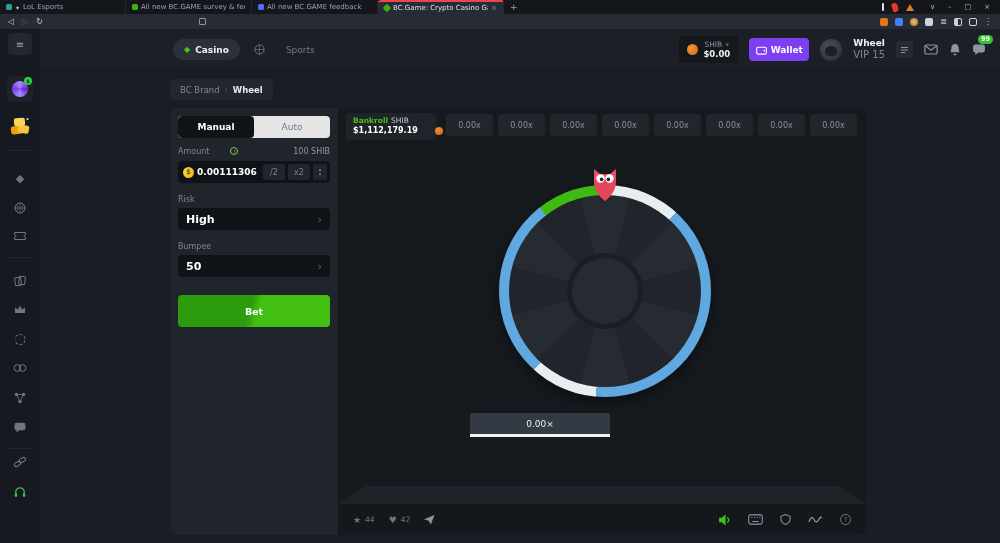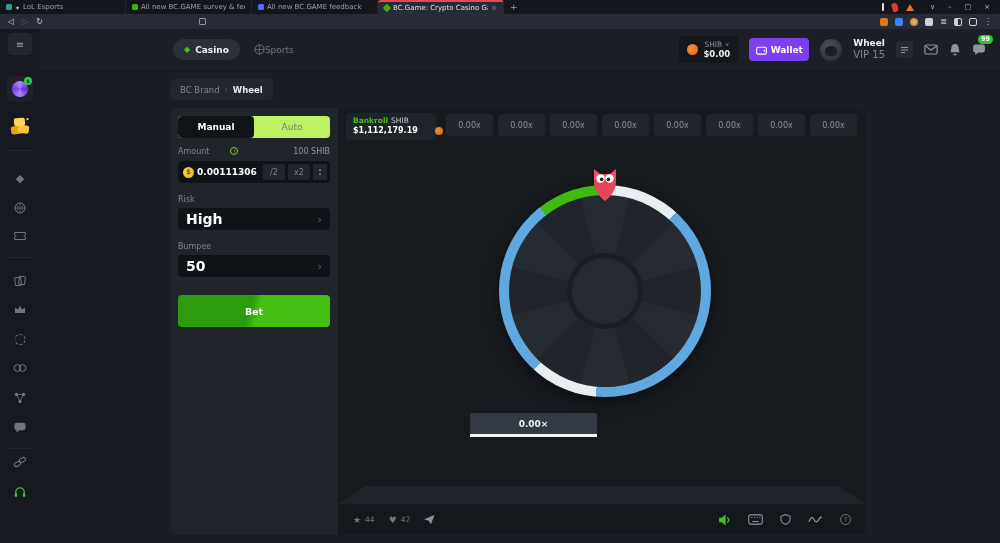--- a/index.html
+++ b/index.html
@@ -39,21 +39,21 @@
   .swirl { width:16px; height:16px; border-radius:50%; background:conic-gradient(#a78bfa,#6d28d9,#a78bfa,#7c3aed,#a78bfa); }
   .swirl-badge { position:absolute; right:1px; top:1px; width:8px; height:8px; border-radius:50%; background:#2fcf43; color:#08340f; font-size:5px; font-weight:bold; display:flex; align-items:center; justify-content:center; }
   .sb-gold { top:85px; width:26px; height:24px; }
   .sb-div { position:absolute; left:8px; width:24px; height:1px; background:#24272e; }
   .dashed-circle { width:11px; height:11px; border:1.4px dashed #6e7682; border-radius:50%; }
 
   
   .siteheader { position:absolute; left:40px; top:29px; right:0; height:42px; background:#1c2026; border-bottom:1px solid #14161a; display:flex; align-items:center; padding-left:133px; }
   .pill { display:flex; align-items:center; gap:5px; height:21px; padding:0 11px; border-radius:12px; background:#2b3039; color:#eef1f5; font-size:9px; font-weight:bold; }
   .pill .dia { color:#45c117; font-size:8px; }
-  .sports { display:flex; align-items:center; gap:0; margin-left:14px; color:#707987; font-size:9px; }
+  .sports { display:flex; align-items:center; gap:21px; margin-left:14px; color:#707987; font-size:9px; }
   .hdr-right { margin-left:auto; display:flex; align-items:center; gap:11px; padding-right:14px; }
   .cur-box { display:flex; align-items:center; gap:5px; background:#14171c; border-radius:4px; height:27px; padding:0 8px; }
   .coin { border-radius:50%; flex:none; }
   .coin-shib { width:11px; height:11px; background:radial-gradient(circle at 35% 35%, #f59035, #d96a18); }
   .cur-col { display:flex; flex-direction:column; align-items:center; line-height:1.2; }
   .cur-top { display:flex; align-items:center; gap:3px; font-size:7.5px; color:#8d95a2; }
   .cur-bal { font-size:8.5px; color:#eef1f5; font-weight:bold; }
   .wallet-btn { display:flex; align-items:center; justify-content:center; gap:4px; width:60px; height:23px; background:#7c3ff2; border-radius:4px; color:#fff; font-size:9px; font-weight:bold; }
   .avatar { width:22px; height:22px; border-radius:50%; background:radial-gradient(circle at 40% 35%, #4a4f57, #26292f); position:relative; overflow:hidden; }
   .avatar::after { content:""; position:absolute; left:5px; top:7px; width:12px; height:10px; background:#1b1e23; border-radius:50% 50% 40% 40%; }
@@ -69,35 +69,35 @@
   .main { position:absolute; left:40px; top:71px; right:0; bottom:0; background:#1a1d23; }
   .breadcrumb { position:absolute; left:130px; top:8px; height:21px; display:flex; align-items:center; gap:5px; background:#23262d; border-radius:4px; padding:0 10px; }
   .bc-sec { font-size:8.5px; color:#7e8693; }
   .bc-sep { font-size:8px; color:#5c6572; }
   .bc-page { font-size:8.5px; color:#e8ebf0; font-weight:bold; }
 
   .game { position:absolute; left:130px; top:37px; width:696px; height:427px; border-radius:8px; overflow:hidden; display:flex; }
 
   
   .panel { width:168px; background:#20242b; padding:8px; flex:none; }
-  .bet-tabs { display:flex; height:22px; background:#bef264; border-radius:4px; overflow:hidden; }
+  .bet-tabs { display:flex; height:22px; background:#e5e5e5; border-radius:4px; overflow:hidden; }
   .bet-tab { flex:1; display:flex; align-items:center; justify-content:center; font-size:9px; color:#737b87; }
   .bet-tab.active { background:#101317; color:#fff; font-weight:bold; border-radius:4px; }
   .amt-row { margin-top:9px; display:flex; justify-content:space-between; align-items:center; font-size:8px; color:#7d8693; }
   .amt-label { display:flex; align-items:flex-start; gap:21px; }
   .info-dot { width:8px; height:8px; border:1px solid #8bc34a; color:#8bc34a; border-radius:50%; font-size:5.5px; display:flex; align-items:center; justify-content:center; font-style:italic; }
   .amt-max { color:#8f97a3; }
   .input { margin-top:5px; height:22px; background:#0f1216; border-radius:4px; display:flex; align-items:center; padding:0 3px 0 5px; gap:3px; }
   .coin-usd { width:11px; height:11px; background:radial-gradient(circle at 35% 35%, #ffd74d, #e9ae06); color:#6b5200; font-size:7px; font-weight:bold; display:flex; align-items:center; justify-content:center; }
   .amt-val { font-size:9px; font-weight:bold; color:#fff; flex:1; }
   .mini-btn { width:22px; height:16px; background:#21252c; border-radius:2px; color:#79828e; font-size:8px; display:flex; align-items:center; justify-content:center; }
   .stepper { width:14px; height:16px; background:#21252c; border-radius:2px; display:flex; flex-direction:column; align-items:center; justify-content:center; color:#79828e; font-size:5px; line-height:1.1; }
   .fld-label { margin-top:12px; font-size:8px; color:#7d8693; }
   .select { margin-top:4px; height:22px; background:#0f1216; border-radius:4px; display:flex; align-items:center; padding:0 8px; }
-  .select .val { font-size:14px; font-weight:bold; color:#fff; flex:1; }
+  .select .val { font-size:11px; font-weight:bold; color:#fff; flex:1; }
   .select .chev { font-size:11px; color:#626b77; }
   .bet-btn { margin-top:18px; height:32px; border-radius:4px; background:linear-gradient(105deg,#2d9b0e 0%,#2d9b0e 47%,#43bf12 53%,#43bf12 100%); display:flex; align-items:center; justify-content:center; color:#fff; font-size:9.5px; font-weight:bold; }
 
   
   .stage { flex:1; background:#16191e; position:relative; }
   .bankroll { position:absolute; left:8px; top:5px; width:90px; height:27px; background:#1f232a; border-radius:4px; padding:3px 7px; display:flex; flex-direction:column; justify-content:center; line-height:1.3; }
   .bk-l1 { display:flex; gap:3px; font-size:7.5px; }
   .bk-name { color:#45c117; font-weight:bold; }
   .bk-cur { color:#c6ccd6; }
   .bk-l2 { display:flex; align-items:center; gap:17px; font-size:8px; font-weight:bold; color:#fff; }
@@ -105,21 +105,21 @@
   .history { position:absolute; left:108px; top:6px; display:flex; gap:5px; }
   .hist-btn { width:47px; height:22px; background:#21252c; border-radius:3px; display:flex; align-items:center; justify-content:center; font-size:8px; color:#8a919d; }
 
   .wheel { position:absolute; left:161px; top:77px; width:212px; height:212px; }
   .ring { position:absolute; inset:0; border-radius:50%; box-shadow:0 6px 14px rgba(0,0,0,.4); }
   .disc { position:absolute; inset:10px; border-radius:50%; background:repeating-conic-gradient(from -15deg, #262a31 0deg 30deg, #21252b 30deg 60deg); }
   .hub { position:absolute; left:50%; top:50%; width:76px; height:76px; transform:translate(-50%,-50%); border-radius:50%; background:#262a31; border:5px solid #1b1e23; }
   .pointer { position:absolute; left:253px; top:60px; z-index:3; }
 
   .results { position:absolute; left:132px; top:305px; display:flex; gap:4px; }
-  .result { width:127px; height:24px; background:#343a43; border-radius:2px 2px 0 0; border-bottom:3px solid #fff; display:flex; align-items:center; justify-content:center; font-size:9px; color:#eef1f5;font-weight:bold; }
+  .result { width:140px; height:24px; background:#343a43; border-radius:2px 2px 0 0; border-bottom:3px solid #fff; display:flex; align-items:center; justify-content:center; font-size:9px; color:#eef1f5; }
 
   .floor { position:absolute; left:0; right:0; top:378px; height:18px; background:#1f2329; clip-path:polygon(28px 0, calc(100% - 28px) 0, 100% 100%, 0 100%); }
   .toolbar { position:absolute; left:0; right:0; top:396px; bottom:0; background:#14171b; display:flex; align-items:center; padding:0 15px; gap:6px; color:#6f7680; }
   .tb-stat { display:flex; align-items:center; gap:4px; font-size:7.5px; color:#6f7680; margin-right:8px; }
   .tb-stat .g { font-size:9px; }
   .tb-right { margin-left:auto; display:flex; align-items:center; gap:17px; }
   .help-circle { width:11px; height:11px; border:1px solid #6f7680; border-radius:50%; font-size:7px; display:flex; align-items:center; justify-content:center; }
 </style>
 </head>
 <body>

